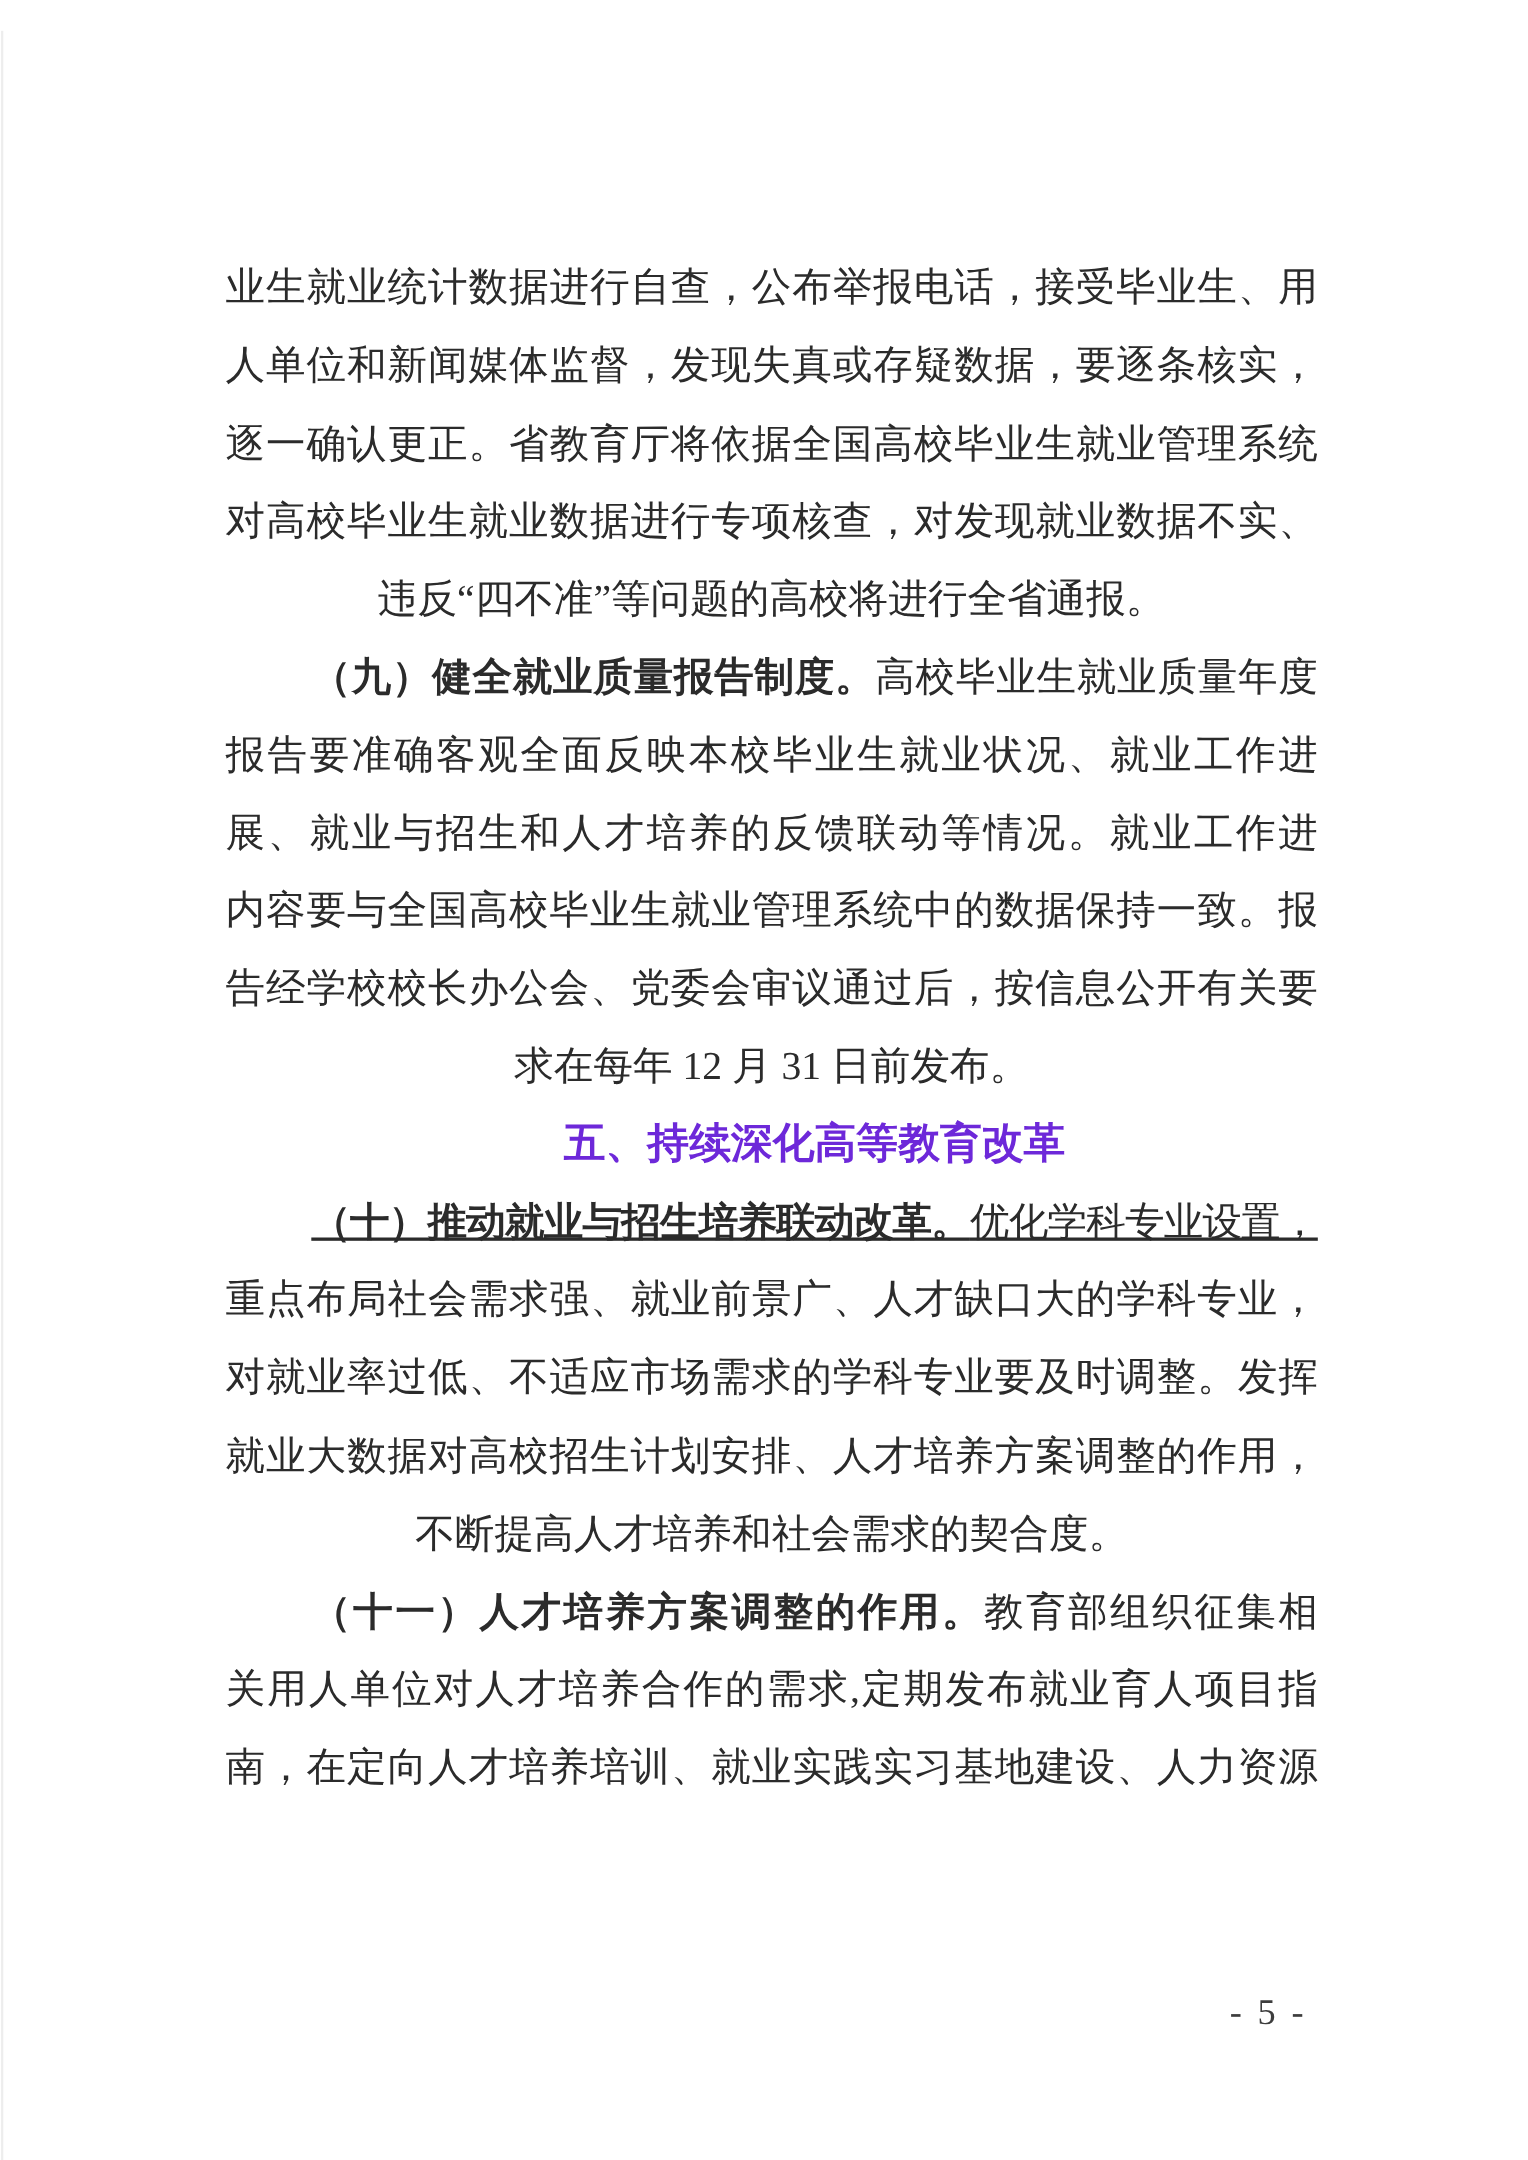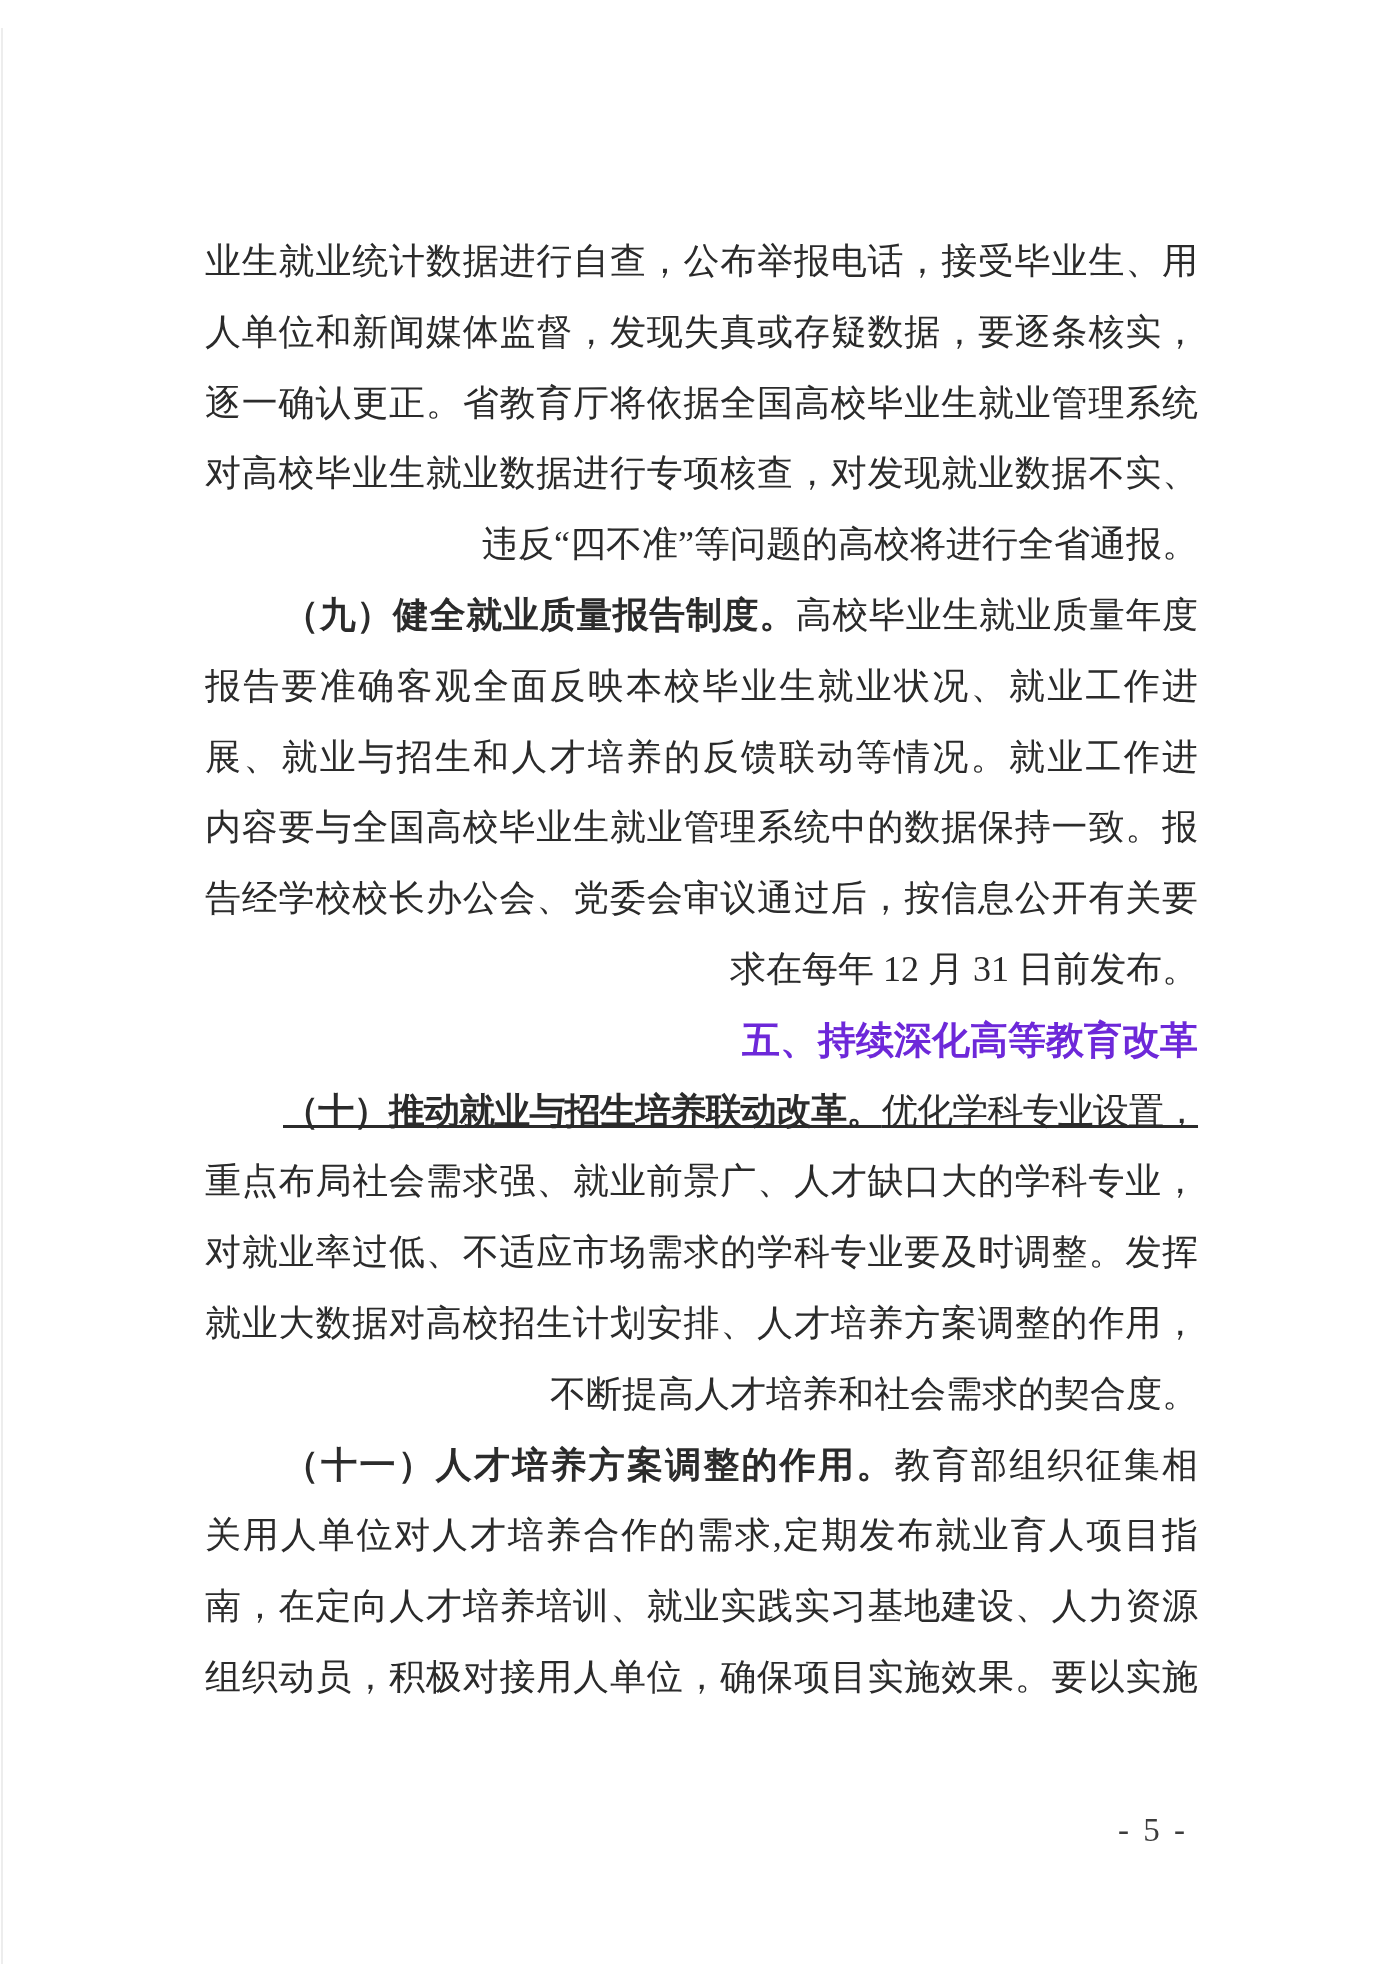--- a/index.html
+++ b/index.html
@@ -28,21 +28,21 @@
   .text-block {
     position: absolute;
     left: 205px;
     top: 226px;
     width: 993px;
   }
   .line {
     height: 70.8px;
     line-height: 70.8px;
     font-size: 36px;
-    text-align: right;
+    text-align: center;
     text-justify: inter-character;
     letter-spacing: 0;
   }
   .line.fill {
     text-align: justify;
     text-align-last: justify;
   }
   .line.indent {
     text-indent: 78px;
   }
@@ -89,16 +89,15 @@
       <div class="line">求在每年 12 月 31 日前发布。</div>
       <div class="line indent heading">五、持续深化高等教育改革</div>
       <div class="line fill indent tight"><b>（十）推动就业与招生培养联动改革。</b>优化学科专业设置，</div>
       <div class="line fill">重点布局社会需求强、就业前景广、人才缺口大的学科专业，</div>
       <div class="line fill">对就业率过低、不适应市场需求的学科专业要及时调整。发挥</div>
       <div class="line fill">就业大数据对高校招生计划安排、人才培养方案调整的作用，</div>
       <div class="line">不断提高人才培养和社会需求的契合度。</div>
       <div class="line fill indent"><b>（十一）人才培养方案调整的作用。</b>教育部组织征集相</div>
       <div class="line fill">关用人单位对人才培养合作的需求,定期发布就业育人项目指</div>
       <div class="line fill">南，在定向人才培养培训、就业实践实习基地建设、人力资源</div>
-      <div class="line fill">组织动员，积极对接用人单位，确保项目实施效果。要以实施</div>
     </div>
   <div class="page-number">- 5 -</div>
 </div>
 
 </body></html>

